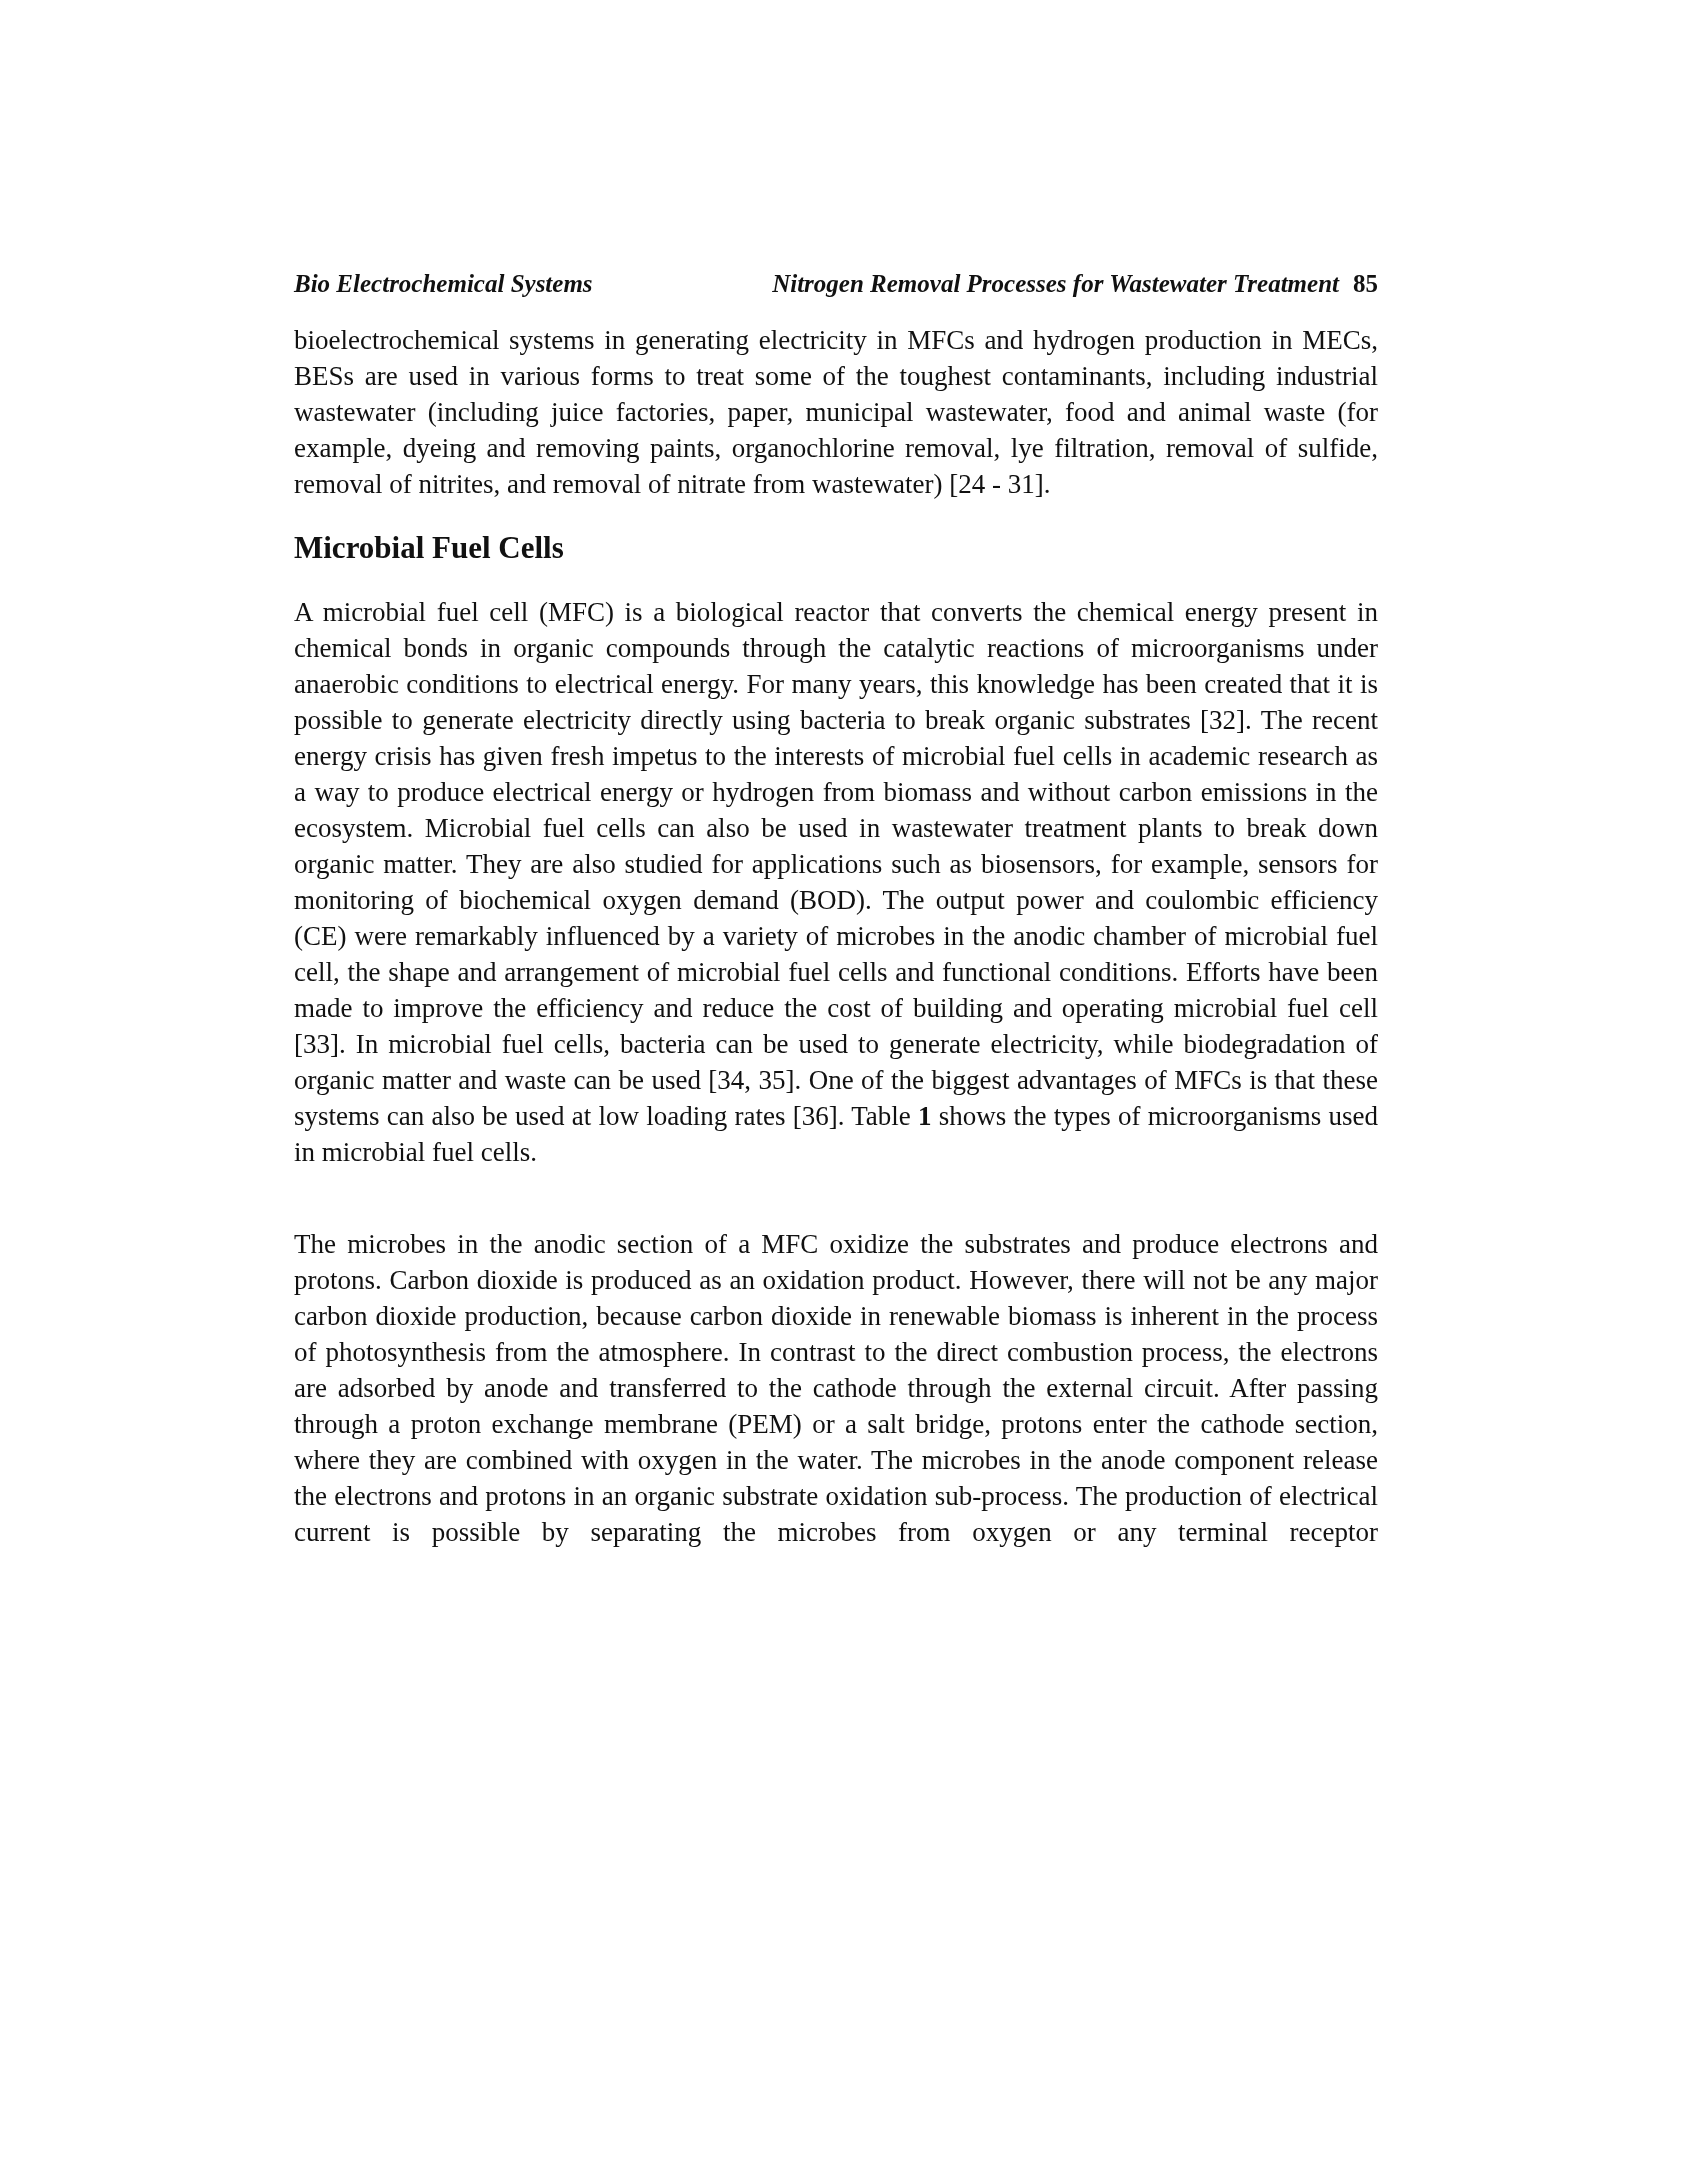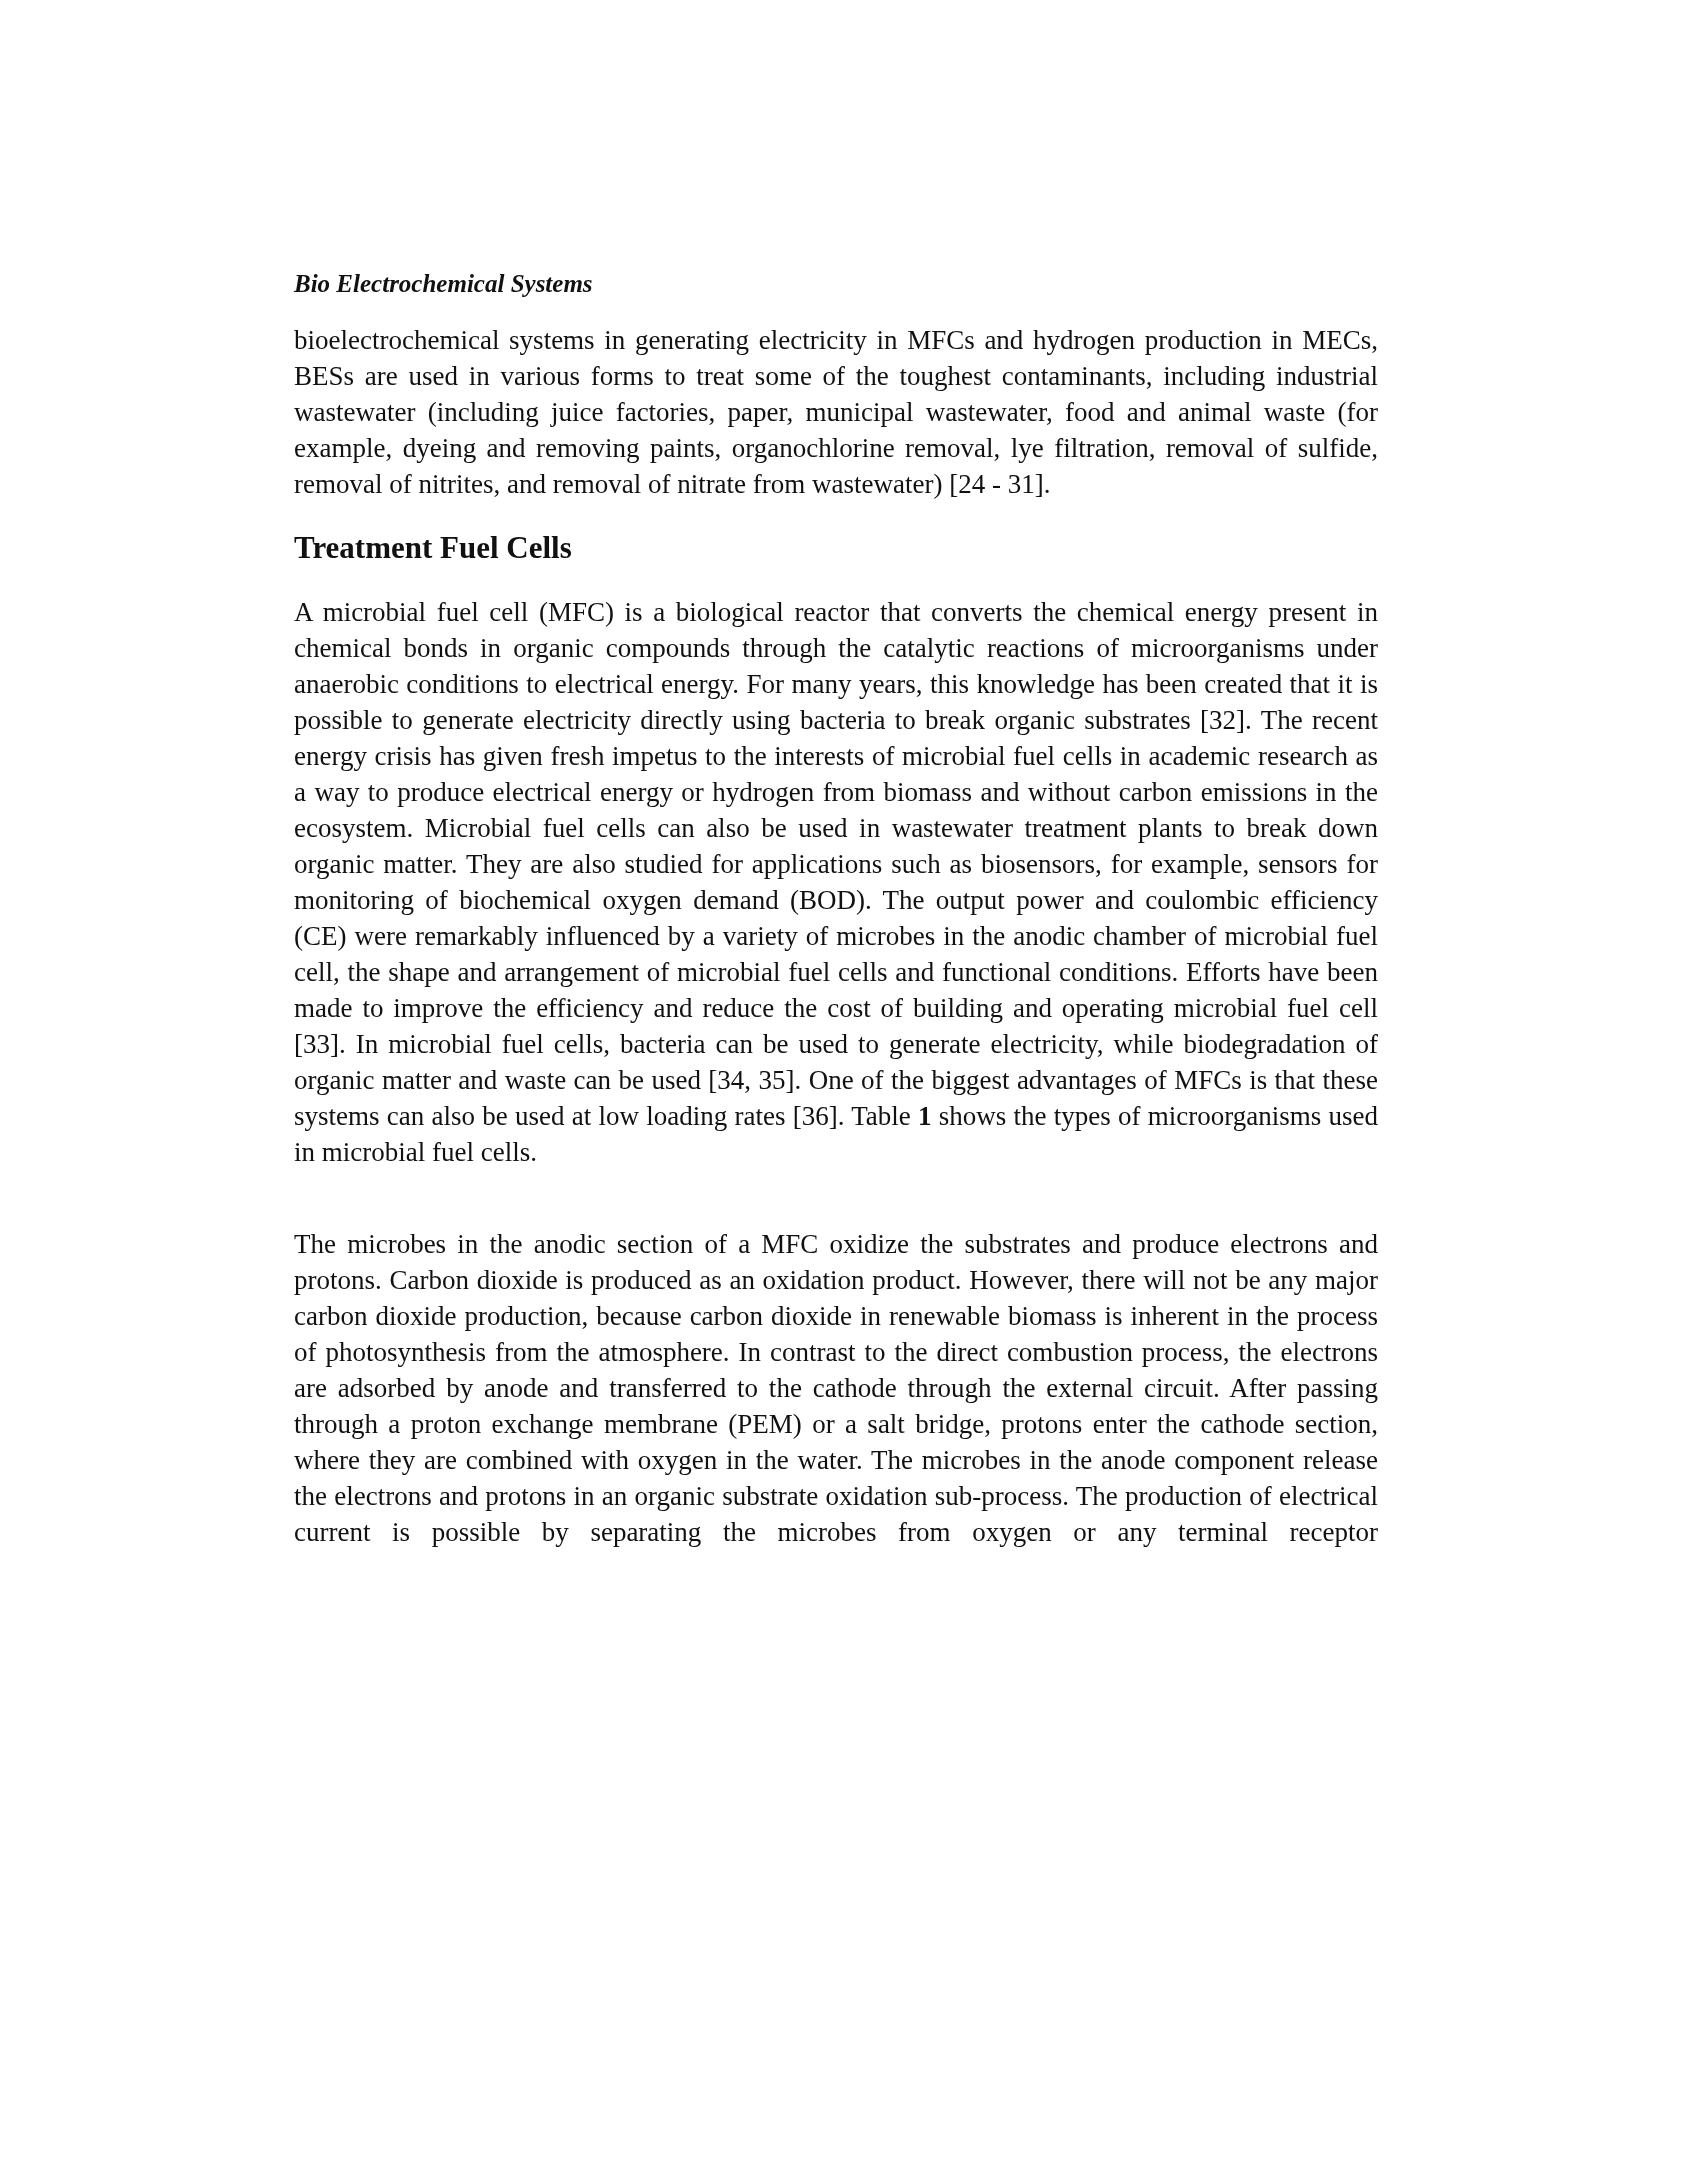--- a/index.html
+++ b/index.html
@@ -17,27 +17,28 @@
   .gap-before-heading { height: 28px; }
   .gap-after-heading { height: 28px; }
   b.inline-bold { font-weight: bold; }
 </style>
 </head>
 <body>
 
 <div class="page">
   <div class="running-header">
     <span class="rh-left">Bio Electrochemical Systems</span>
+    <span class="rh-right"><span>Nitrogen Removal Processes for Wastewater Treatment</span><span class="rh-page">85</span></span>
   </div>
 
   <div class="content">
     <p class="body">bioelectrochemical systems in generating electricity in MFCs and hydrogen production in MECs, BESs are used in various forms to treat some of the toughest contaminants, including industrial wastewater (including juice factories, paper, municipal wastewater, food and animal waste (for example, dyeing and removing paints, organochlorine removal, lye filtration, removal of sulfide, removal of nitrites, and removal of nitrate from wastewater) [24 - 31].</p>
 
     <div class="gap-before-heading"></div>
-    <h2 class="section">Treatment Fuel Cells</h2>
+    <h2 class="section">Microbial Fuel Cells</h2>
     <div class="gap-after-heading"></div>
 
     <p class="body"><span>A microbial fuel cell (MFC) is a biological reactor that converts the chemical energy present in chemical bonds in organic compounds through the catalytic reactions of microorganisms under anaerobic conditions to electrical energy. For many years, this knowledge has been created that it is possible to generate electricity directly using bacteria to break organic substrates [32]. The recent energy crisis has given fresh impetus to the interests of microbial fuel cells in academic research as a way to produce electrical energy or hydrogen from biomass and without carbon emissions in the ecosystem. Microbial fuel cells can also be used in wastewater treatment plants to break down organic matter. They are also studied for applications such as biosensors, for example, sensors for monitoring of biochemical oxygen demand (BOD). The output power and coulombic efficiency (CE) were remarkably influenced by a variety of microbes in the anodic chamber of microbial fuel cell, the shape and arrangement of microbial fuel cells and functional conditions. Efforts have been made to improve the efficiency and reduce the cost of building and operating microbial fuel cell [33]. In microbial fuel cells, bacteria can be used to generate electricity, while biodegradation of organic matter and waste can be used [34, 35]. One of the biggest advantages of MFCs is that these systems can also be used at low loading rates [36]. Table </span><b class="inline-bold">1</b><span> shows the types of microorganisms used in microbial fuel cells.</span></p>
 
     <div class="gap-before-heading"></div>
     <div class="gap-after-heading"></div>
 
     <p class="body" style="text-align-last: justify;">The microbes in the anodic section of a MFC oxidize the substrates and produce electrons and protons. Carbon dioxide is produced as an oxidation product. However, there will not be any major carbon dioxide production, because carbon dioxide in renewable biomass is inherent in the process of photosynthesis from the atmosphere. In contrast to the direct combustion process, the electrons are adsorbed by anode and transferred to the cathode through the external circuit. After passing through a proton exchange membrane (PEM) or a salt bridge, protons enter the cathode section, where they are combined with oxygen in the water. The microbes in the anode component release the electrons and protons in an organic substrate oxidation sub-process. The production of electrical current is possible by separating the microbes from oxygen or any terminal receptor</p>
   </div>
 </div>

